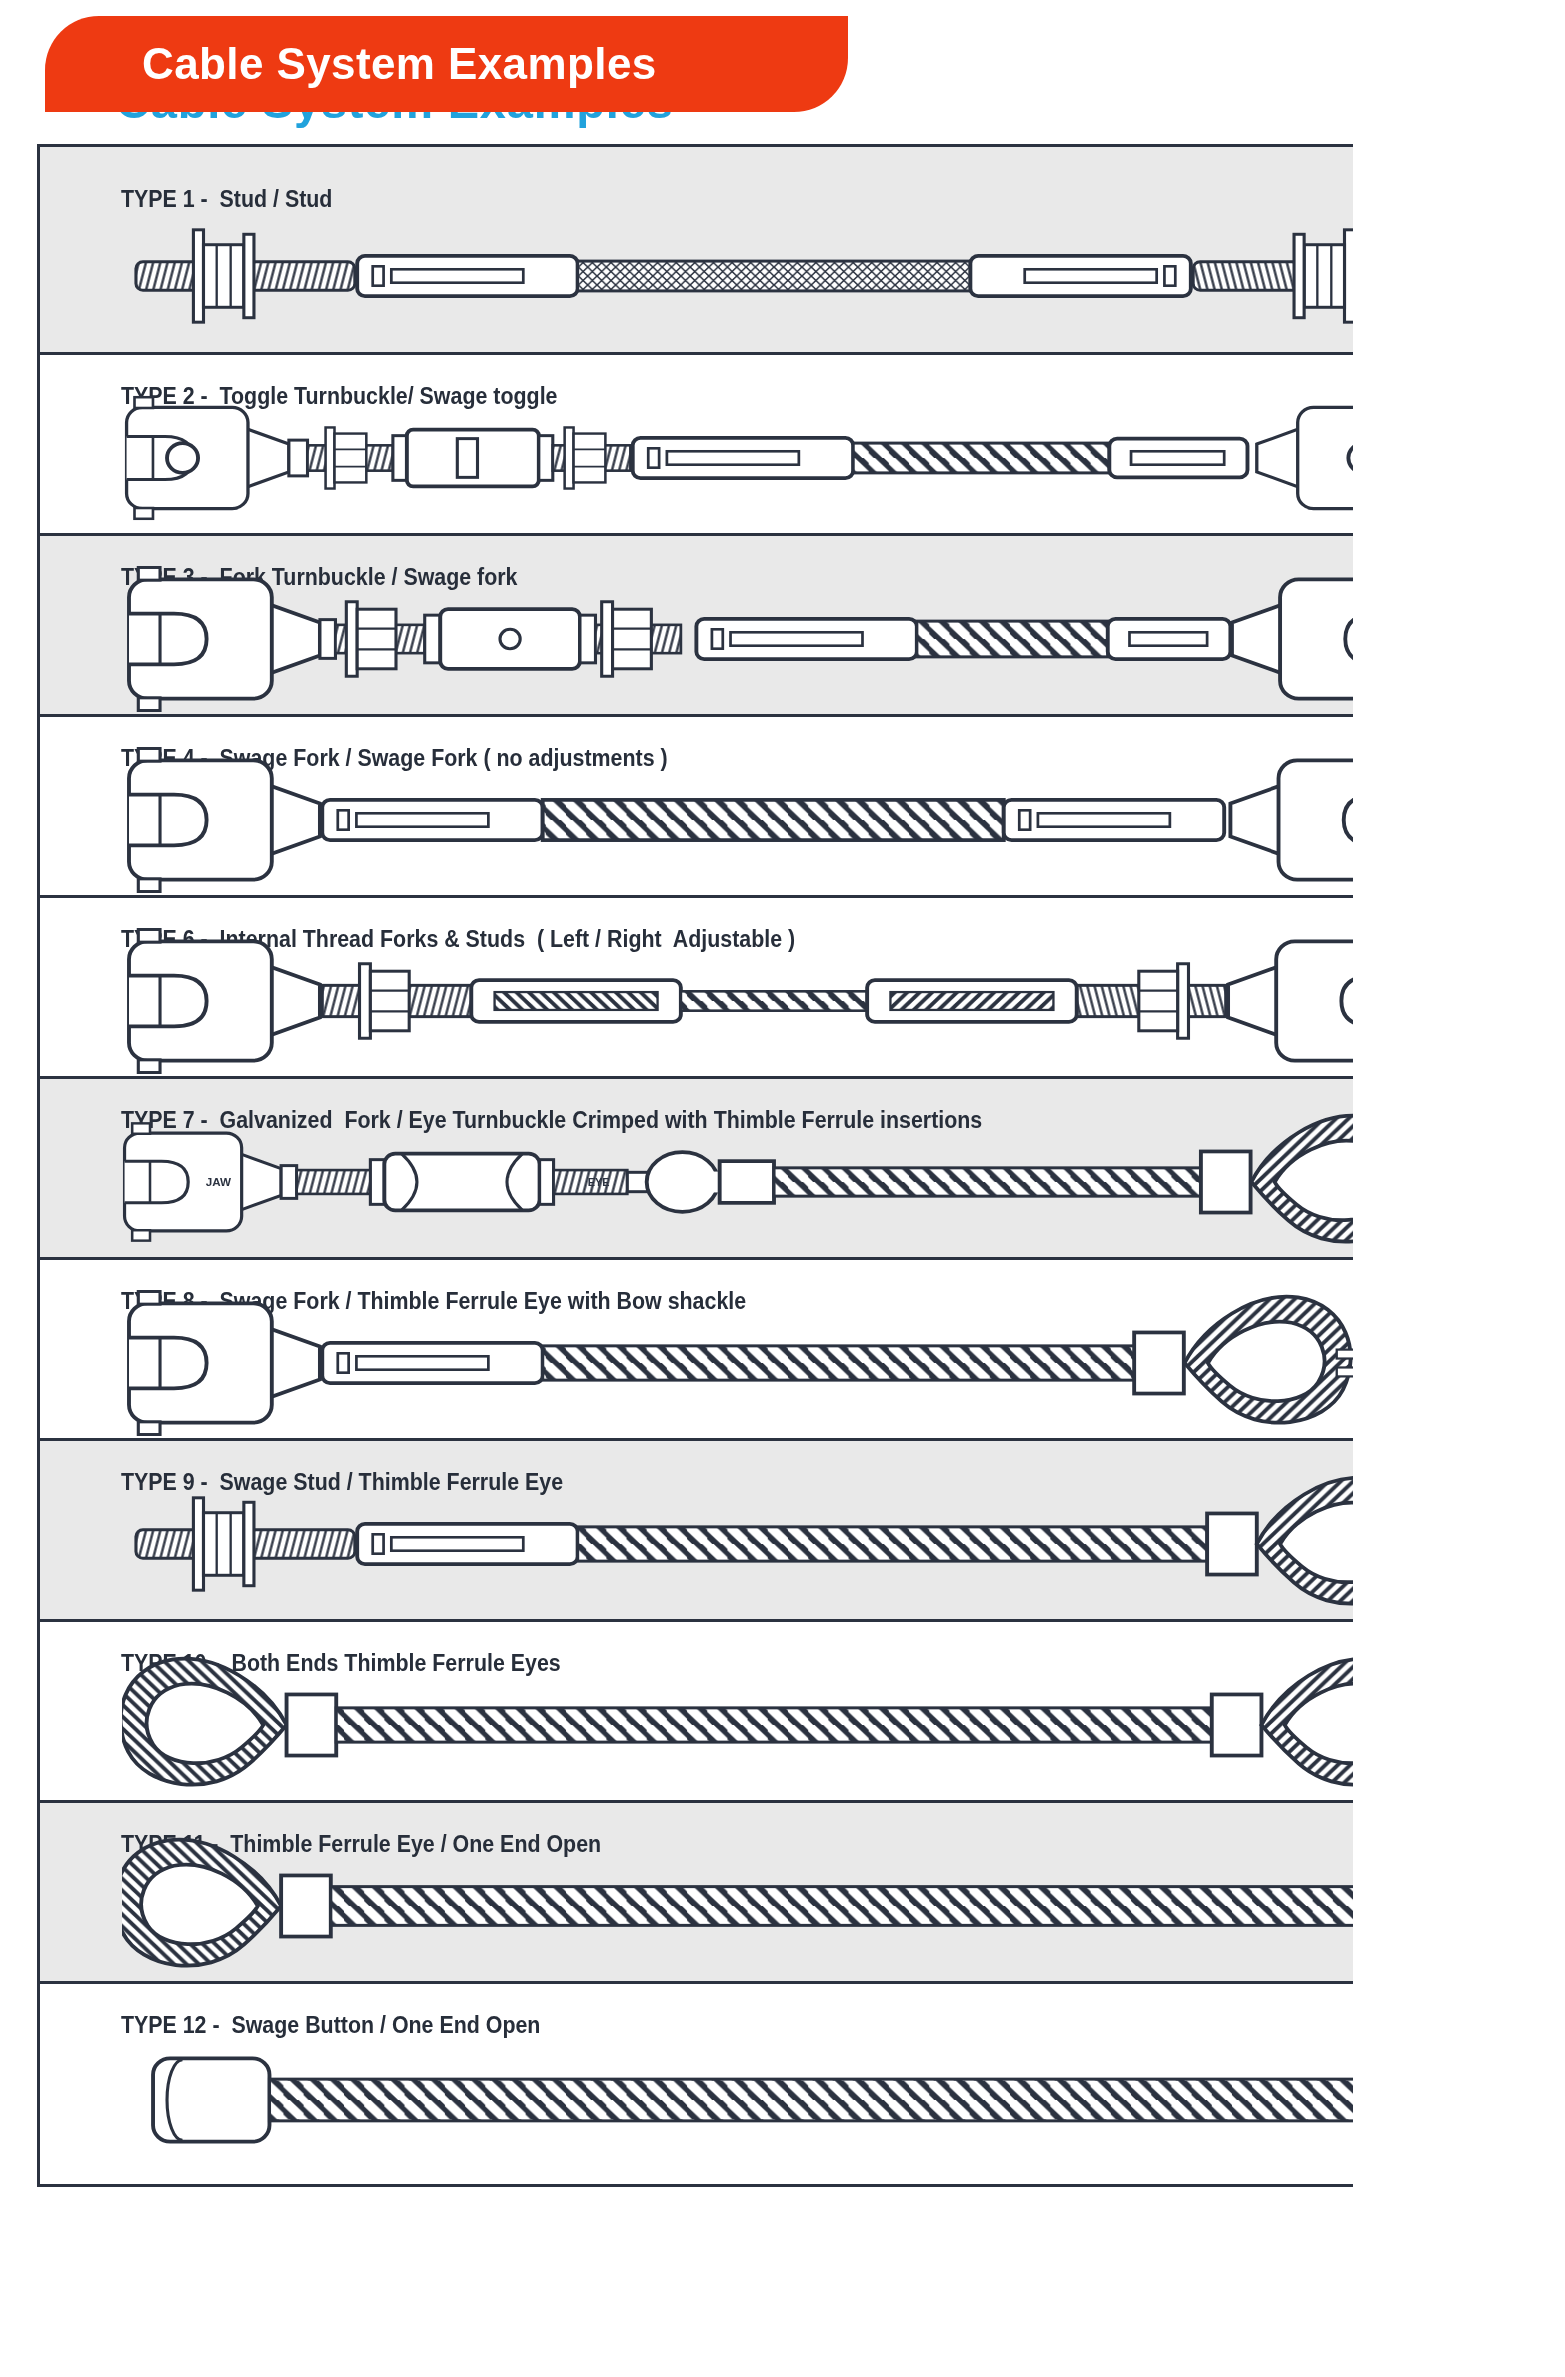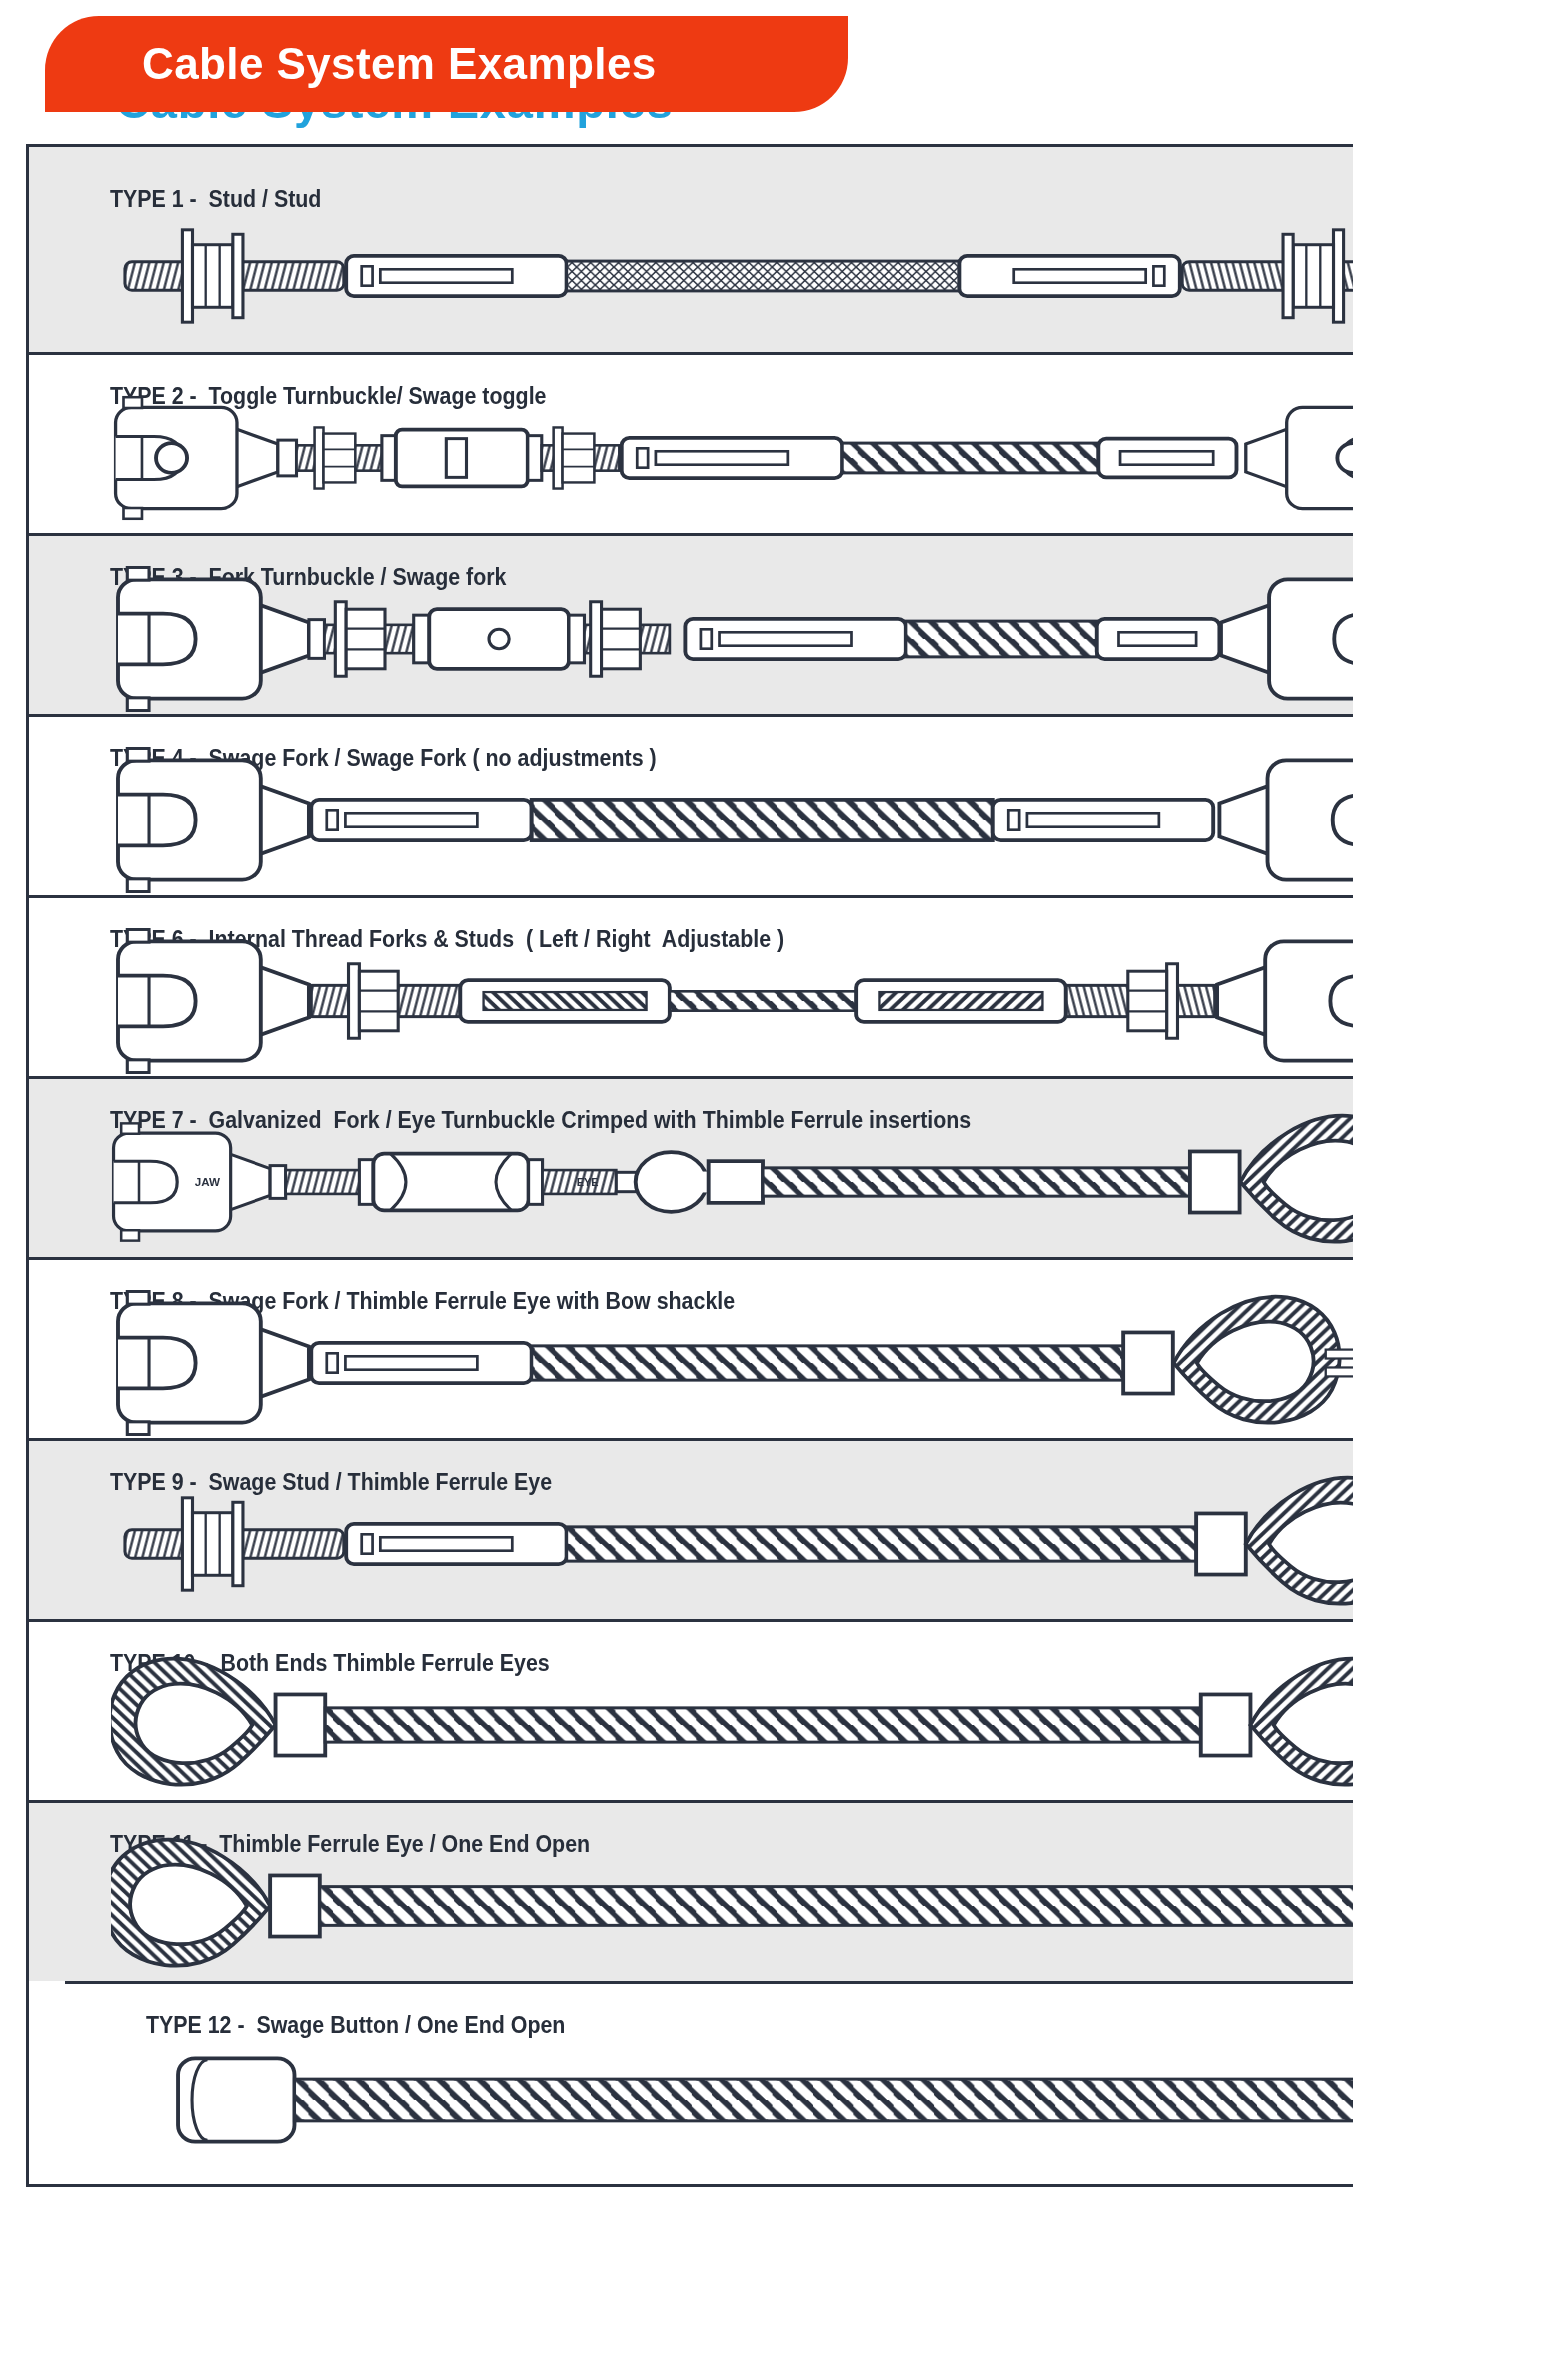--- a/index.html
+++ b/index.html
@@ -15,26 +15,26 @@
     position:absolute;left:45px;top:15.5px;width:803px;height:96px;z-index:2;
     background:#ee3a12;border-radius:54px 0 54px 0;
   }
   .banner span{
     display:block;padding-left:97px;line-height:95px;
     font-size:44px;font-weight:bold;color:#ffffff;letter-spacing:0.4px;white-space:pre;
   }
 
   
   .table{
-    position:absolute;left:26px;top:144px;width:1494px;z-index:3;
+    position:absolute;left:37px;top:144px;width:1494px;z-index:3;
     border:3.9px solid #2b3240;background:#fff;
   }
   .row{position:relative;height:178px;background:#ffffff;border-top:3.9px solid #2b3240;overflow:hidden;}
   .row:first-child{border-top:none;height:205px;}
-  .row:last-child{height:200px;margin-left:36px;}
+  .row:last-child{height:200px;}
   .row.gray{background:#e9e9e9;}
   .row h2{
     margin:0;padding:28px 0 0 87px;
     font-size:23px;font-weight:bold;color:#272e3a;
     transform:scaleX(0.93);transform-origin:left top;white-space:pre;
   }
   .row:first-child h2{padding-top:39px;}
   .row svg.draw{position:absolute;left:82px;top:29.5px;}
   .row:first-child svg.draw{top:56px;}
   .row:last-child svg.draw{top:43px;}

